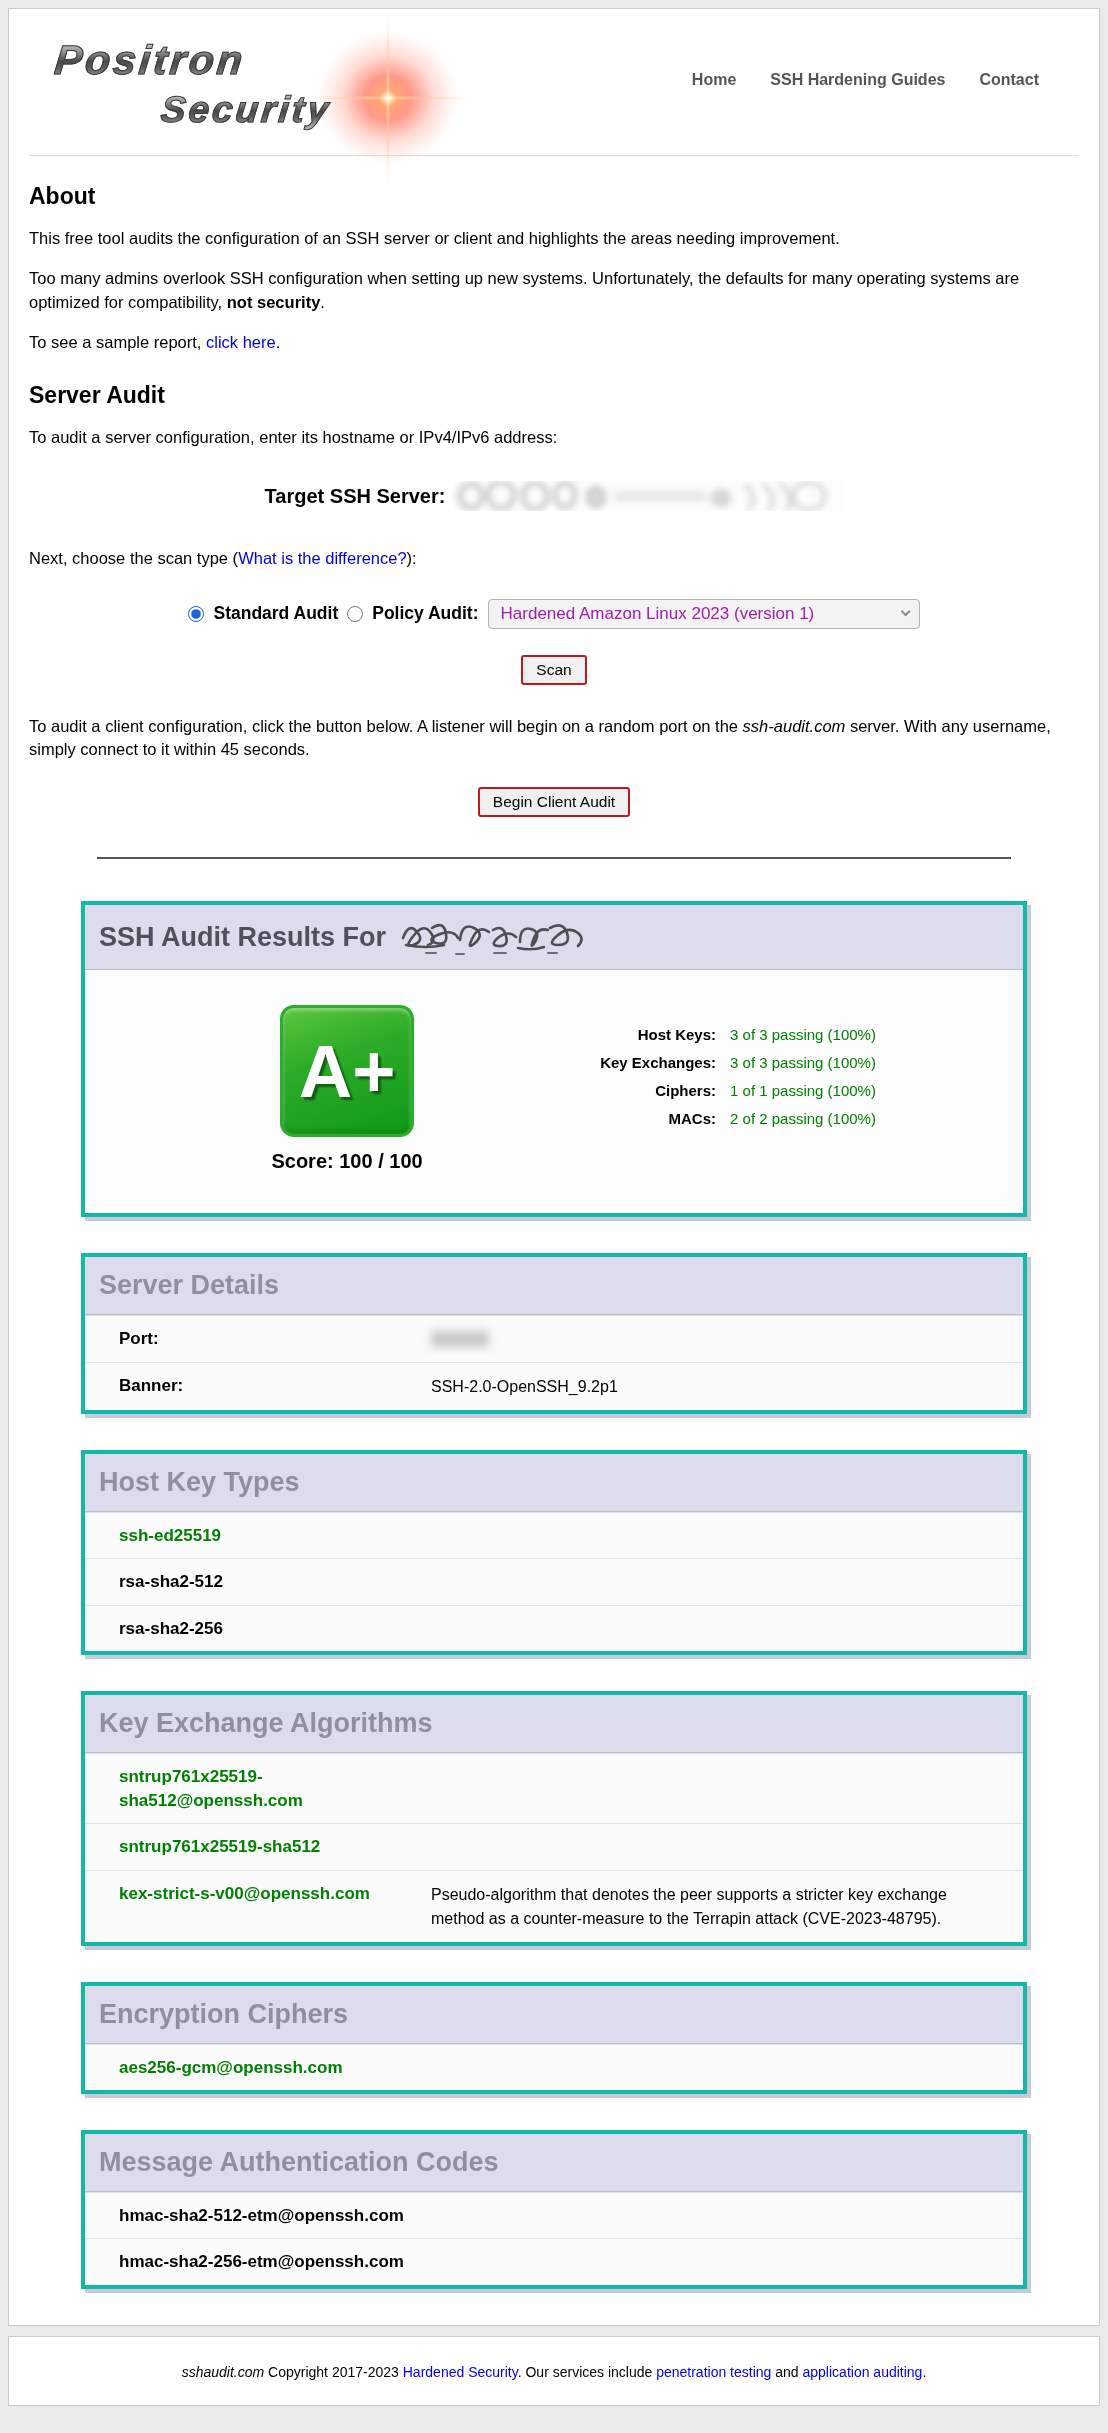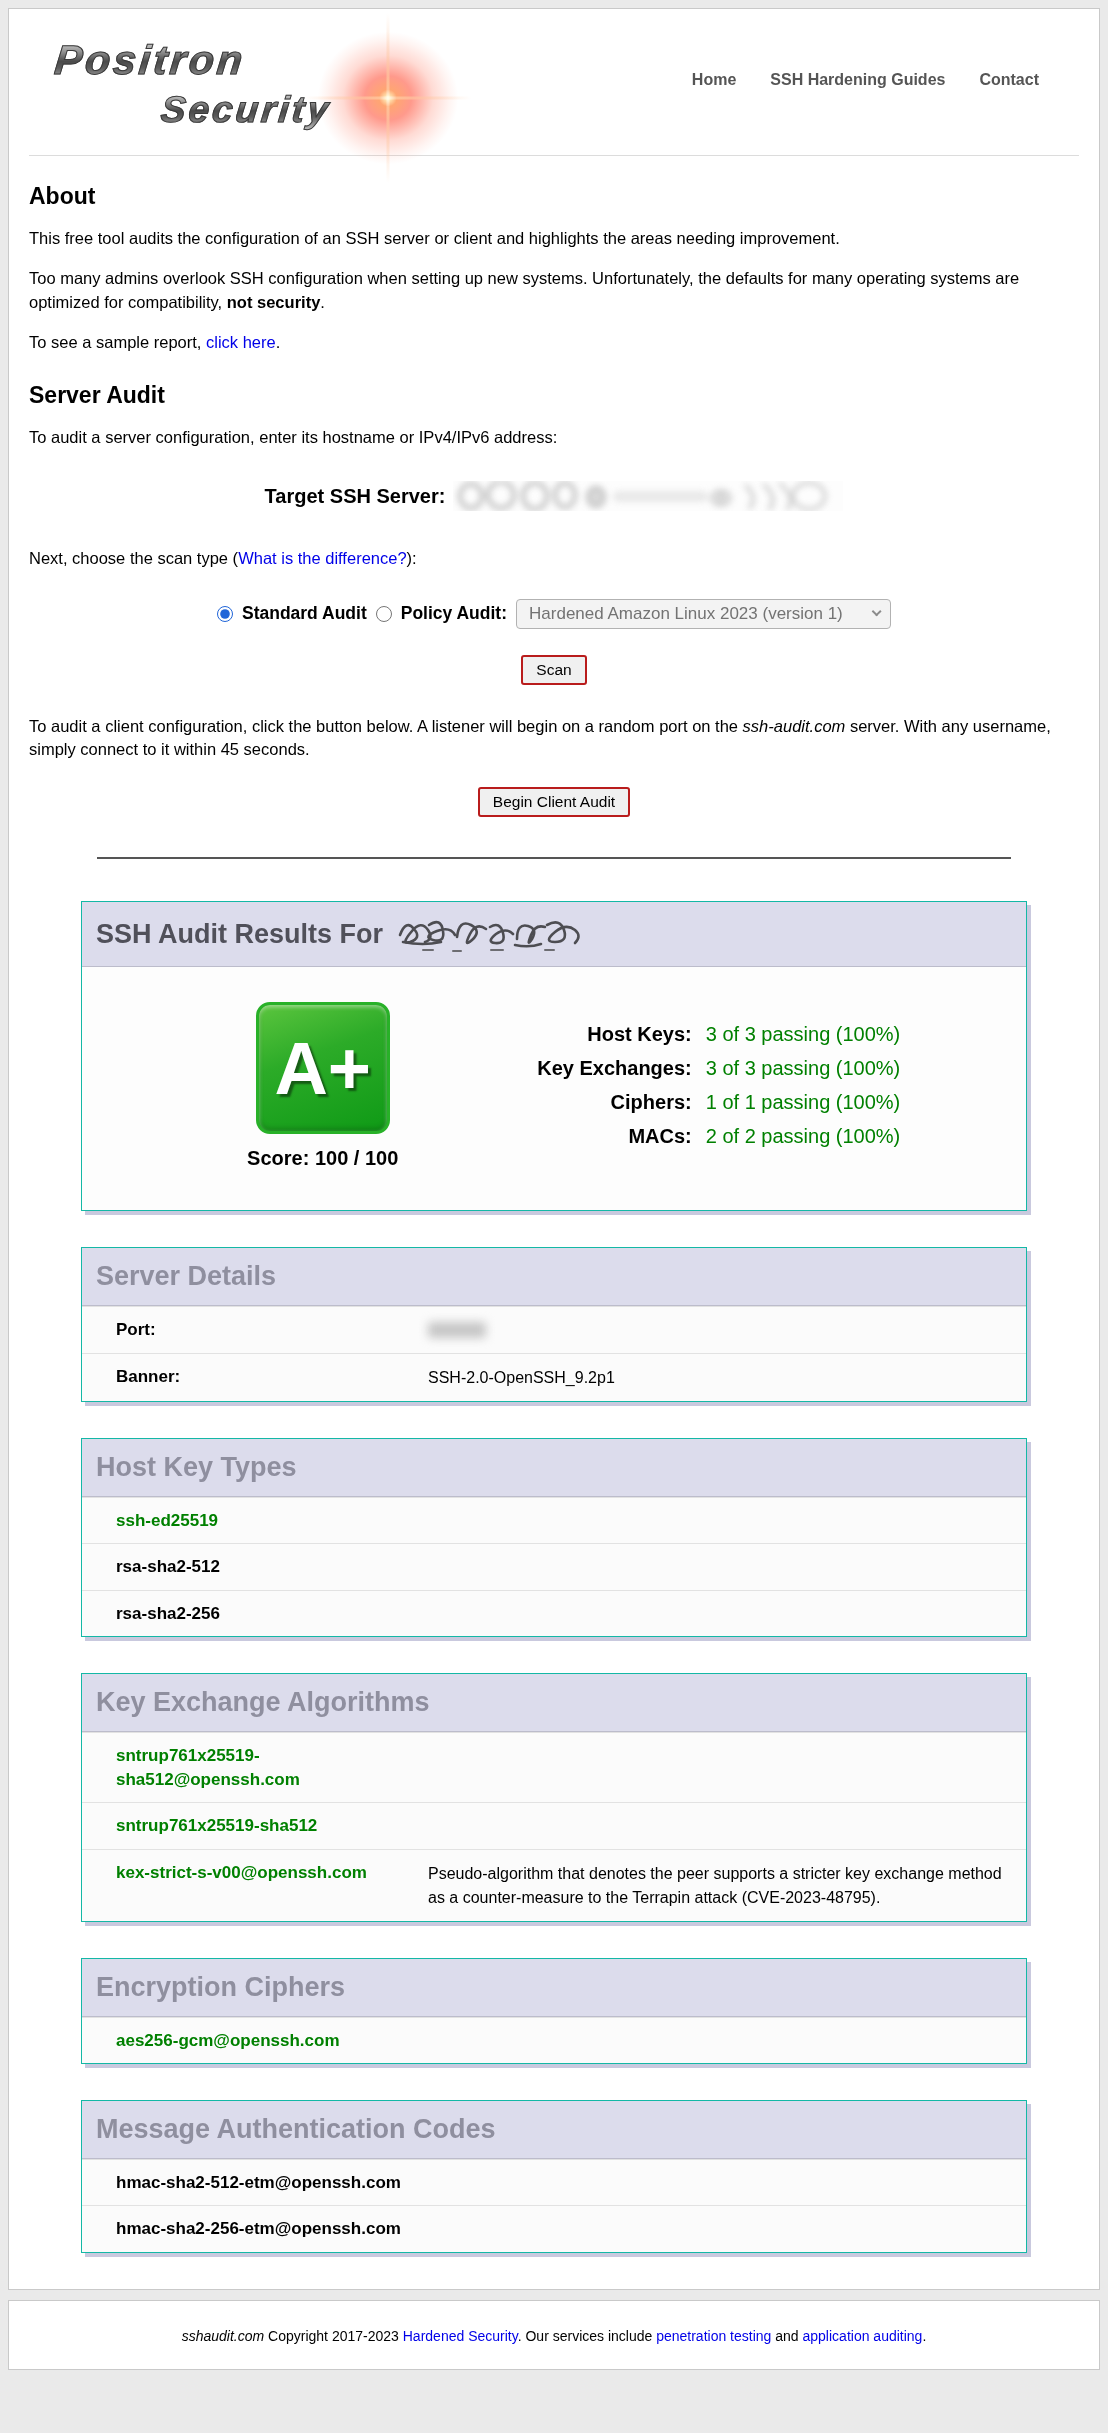--- a/index.html
+++ b/index.html
@@ -55,37 +55,37 @@
   .target-row { display: flex; align-items: center; justify-content: center; gap: 8px; margin: 32px 0 36px; }
   .target-label { font-weight: bold; font-size: 20px; }
   .redacted-input {
     width: 390px; height: 30px; background: #fdfdfd; position: relative; overflow: hidden; cursor: text;
   }
   .redacted-input svg { filter: blur(3px); opacity: 0.75; }
   .radio-row { display: flex; align-items: center; justify-content: center; gap: 9px; margin: 28px 0 10px; }
   .radio-row label { font-weight: bold; font-size: 17.5px; cursor: pointer; }
   input[type="radio"] { width: 16px; height: 16px; accent-color: #2065d8; cursor: pointer; }
   .select-box {
-    width: 375px; height: 30px; border: 1px solid #b2b2b2; border-radius: 4px;
-    background: #f3f3f3; color: #737373; font-size: 17px;
+    width: 432px; height: 30px; border: 1px solid #b2b2b2; border-radius: 4px;
+    background: #f3f3f3; color: #a21caf; font-size: 17px;
     display: flex; align-items: center; padding: 0 12px; gap: 8px; cursor: default;
   }
   .select-box .select-value { flex: 1; white-space: nowrap; overflow: hidden; }
   .chevron { width: 7px; height: 7px; border: solid #8b8b8b; border-width: 0 2px 2px 0; transform: rotate(45deg) translateY(-3px); }
   .btn {
     font-family: inherit; font-size: 15.5px; color: #000;
     background: #f0f0f0; border: 2px solid #b91c1c; border-radius: 3px;
     padding: 4px 13px; cursor: pointer;
   }
   .btn-row { text-align: center; margin: 26px 0 30px; }
   hr.separator { border: 0; border-top: 2px solid #555; width: 87%; margin: 40px auto 42px; }
   
   .panel {
     margin: 0 52px 36px; background: #fbfbfb;
-    border: 1px solid #14b8a6;
+    border: 4px solid #14b8a6;
     box-shadow: 4px 4px 0 #c9c9de;
   }
   .panel-header {
     background: #dcdcec; padding: 13px 14px; font-size: 27px; font-weight: bold;
     color: #8f8f9f; border-bottom: 1px solid #bcbccb;
     display: flex; align-items: center; gap: 12px;
   }
   .panel-header.dark { color: #50505a; }
   .panel-row { display: flex; padding: 11px 20px 11px 34px; border-top: 1px solid #e2e2e2; font-size: 17px; }
   .panel-row:first-of-type { border-top: 0; }
@@ -104,21 +104,21 @@
     border: 3px solid #28b128;
     box-shadow: inset 0 2px 4px rgba(255,255,255,0.45), inset 0 -3px 5px rgba(0,0,0,0.18);
     display: flex; align-items: center; justify-content: center;
   }
   .grade-badge span {
     color: #fff; font-size: 74px; font-weight: bold;
     text-shadow: 3px 3px 2px rgba(0,0,0,0.45);
   }
   .score { font-weight: bold; font-size: 20px; margin-top: 13px; }
   .stats { padding-top: 21px; }
-  .stat-row { display: flex; margin-bottom: 11px; font-size: 20px; }
+  .stat-row { display: flex; margin-bottom: 11px; font-size: 15px; }
   .stat-label { width: 200px; text-align: right; font-weight: bold; }
   .stat-value { margin-left: 14px; color: #008000; }
   .scribble svg { display: block; }
   
   .footer-card { margin-top: 10px; padding: 27px 20px 25px; text-align: center; font-size: 14px; }
   .footer-card p { margin: 0 0 17px; }
   .footer-card p:last-child { margin-bottom: 0; }
 </style>
 </head>
 <body>

